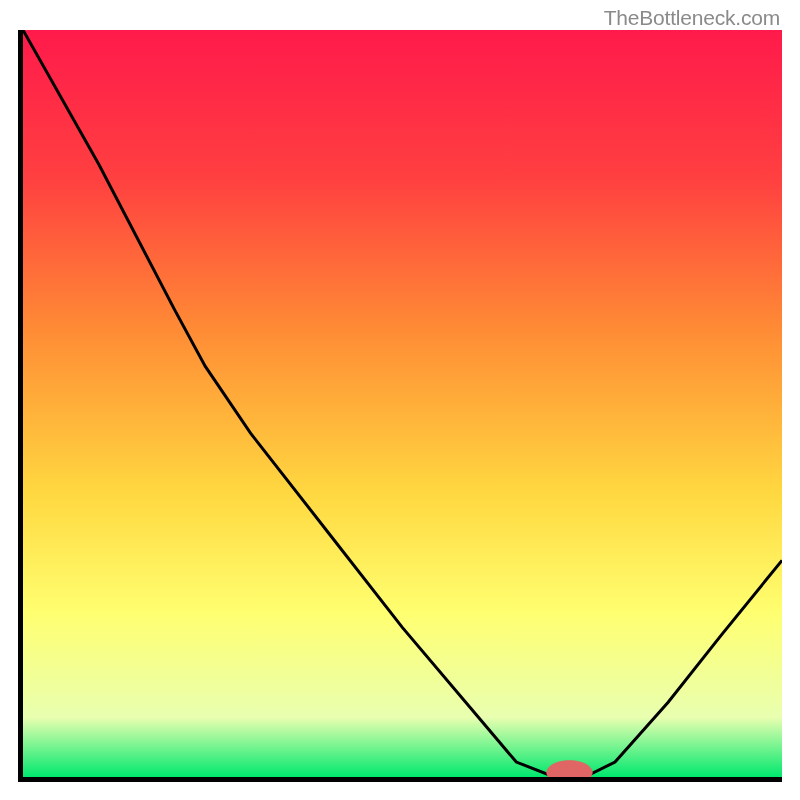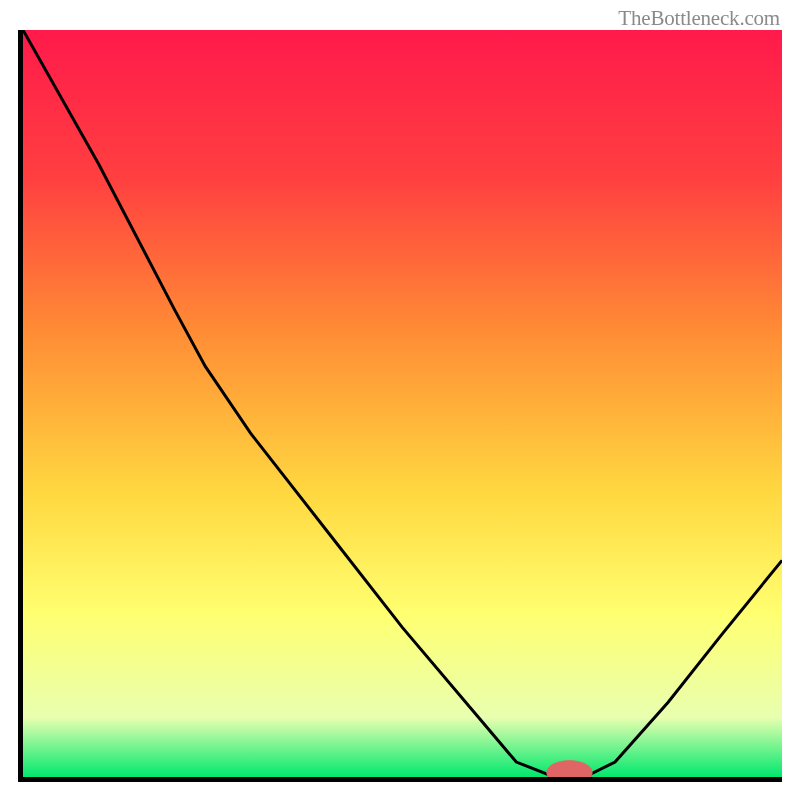--- a/index.html
+++ b/index.html
@@ -20,21 +20,20 @@
   }
   .watermark {
     position: absolute;
     top: 6px;
     right: 20px;
     color: #8a8a8a;
     font-size: 21px;
     font-weight: 400;
     letter-spacing: -0.2px;
     z-index: 10;
-    font-family: Liberation Serif, serif;
   }
   .chart-frame {
     position: absolute;
     left: 18px;
     top: 30px;
     width: 764px;
     height: 752px;
     border-left: 5px solid #000;
     border-bottom: 5px solid #000;
     box-sizing: border-box;

